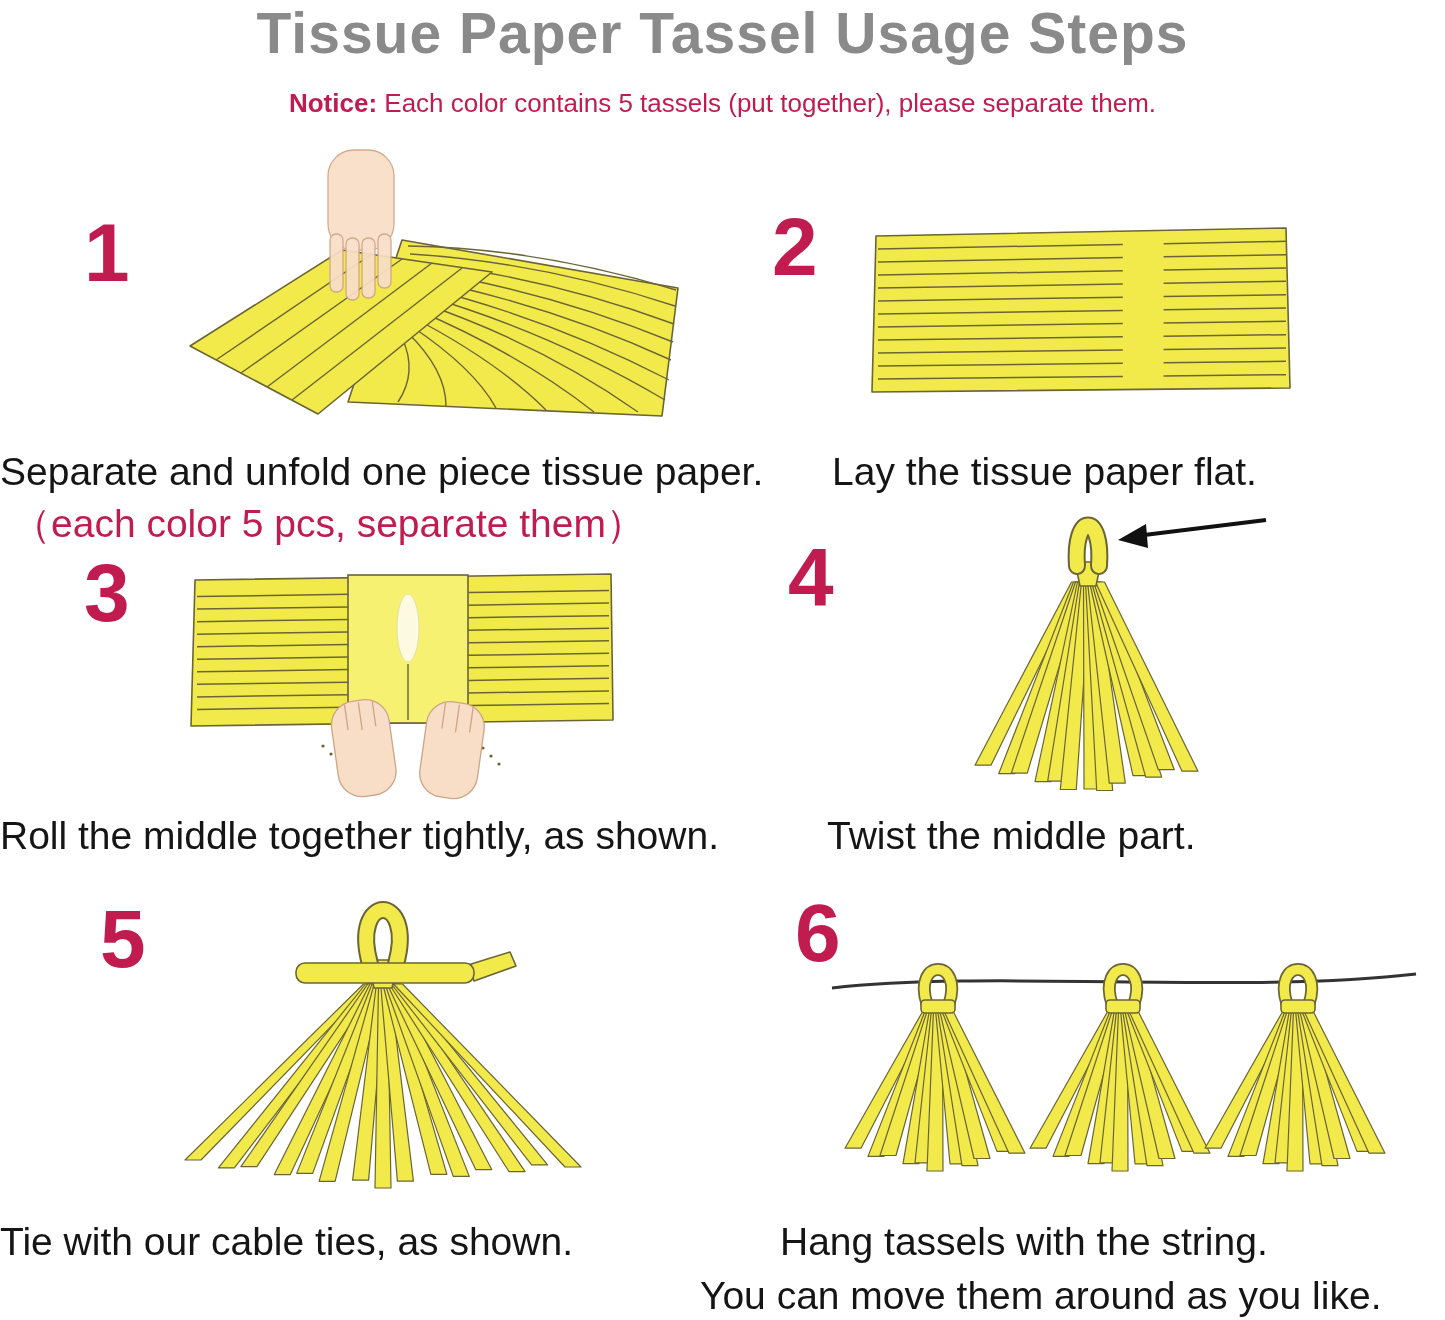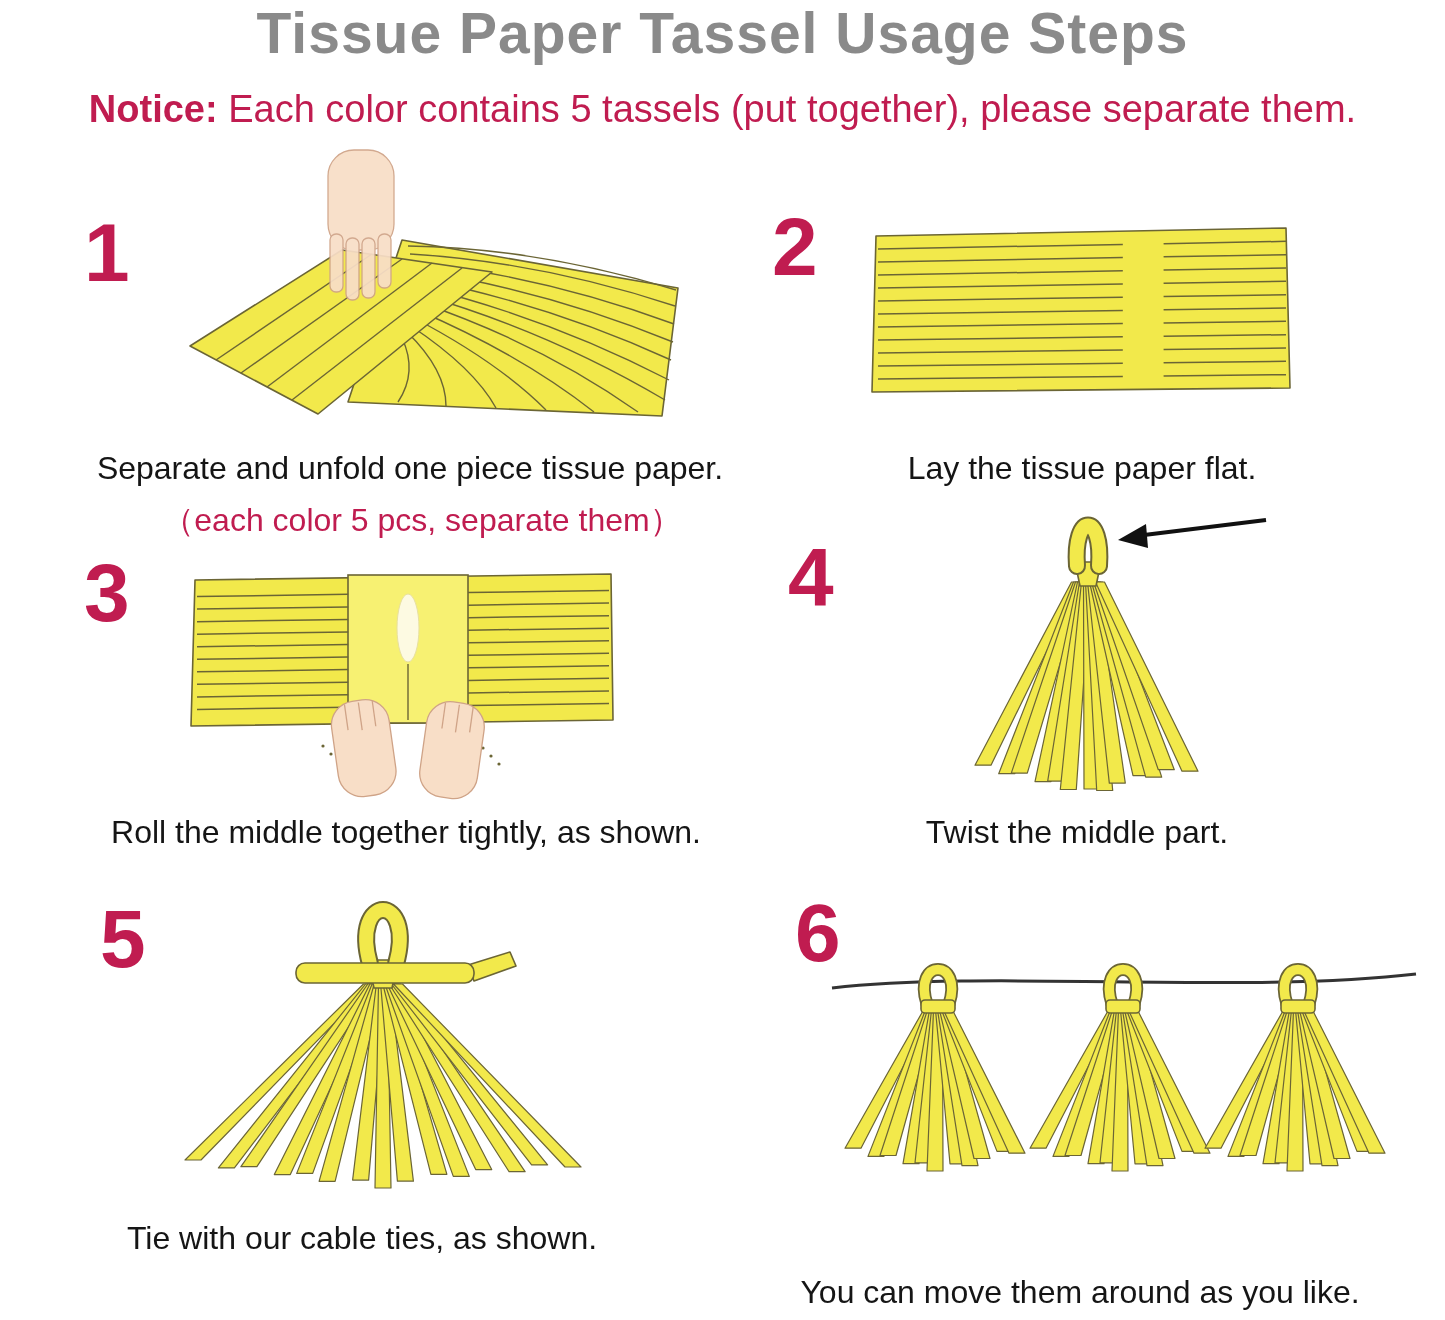--- a/index.html
+++ b/index.html
@@ -11,34 +11,34 @@
   .sheet{
     position:relative;width:1445px;height:1320px;margin:0 auto;background:#fff;
     font-family:"Liberation Sans",sans-serif;overflow:hidden;
   }
   .title{
     position:absolute;top:0;left:0;width:100%;margin:0;text-align:center;
     font-size:57px;font-weight:700;color:var(--gray);letter-spacing:1px;white-space:nowrap;
   }
   .notice{
     position:absolute;top:88px;left:0;width:100%;text-align:center;
-    font-size:38px;color:var(--accent);white-space:nowrap;
+    font-size:26px;color:var(--accent);white-space:nowrap;
   }
   .notice b{font-weight:700;}
   .num{
     position:absolute;font-size:82px;font-weight:700;color:var(--accent);line-height:1;
   }
   .n1{left:84px;top:212px;}
   .n2{left:772px;top:206px;}
   .n3{left:84px;top:552px;}
   .n4{left:788px;top:536px;}
   .n5{left:100px;top:898px;}
   .n6{left:795px;top:892px;}
   .cap{
-    position:absolute;font-size:32px;color:#151515;text-align:center;
+    position:absolute;font-size:39px;color:#151515;
     font-weight:500;line-height:1.25;white-space:nowrap;
   }
   .cap-accent{color:var(--accent);margin-left:12px;}
   .c1 {left:0px;  width:820px;top:448px;}
   .c1n{left:0px;  width:820px;top:500px;}
   .c2 {left:832px;width:500px;top:448px;}
   .c3 {left:0px;  width:812px;top:812px;}
   .c4 {left:827px;width:500px;top:812px;}
   .c5 {left:0px;  width:724px;top:1218px;}
   .c6a{left:780px;width:620px;top:1218px;}
@@ -291,15 +291,16 @@
       <rect class="yel" x="453" y="70" width="34" height="13" rx="4"></rect>
     </g>
   </svg>
 
   <div class="cap c1">Separate and unfold one piece tissue paper.</div>
   <div class="cap c1n cap-accent">（each color 5 pcs, separate them）</div>
   <div class="cap c2">Lay the tissue paper flat.</div>
   <div class="cap c3">Roll the middle together tightly, as shown.</div>
   <div class="cap c5">Tie with our cable ties, as shown.</div>
   <div class="cap c4">Twist the middle part.</div>
+  <div class="cap c6a">Hang tassels with the string.</div>
   <div class="cap c6b">You can move them around as you like.</div>
 
 </div>
 
 </body></html>

